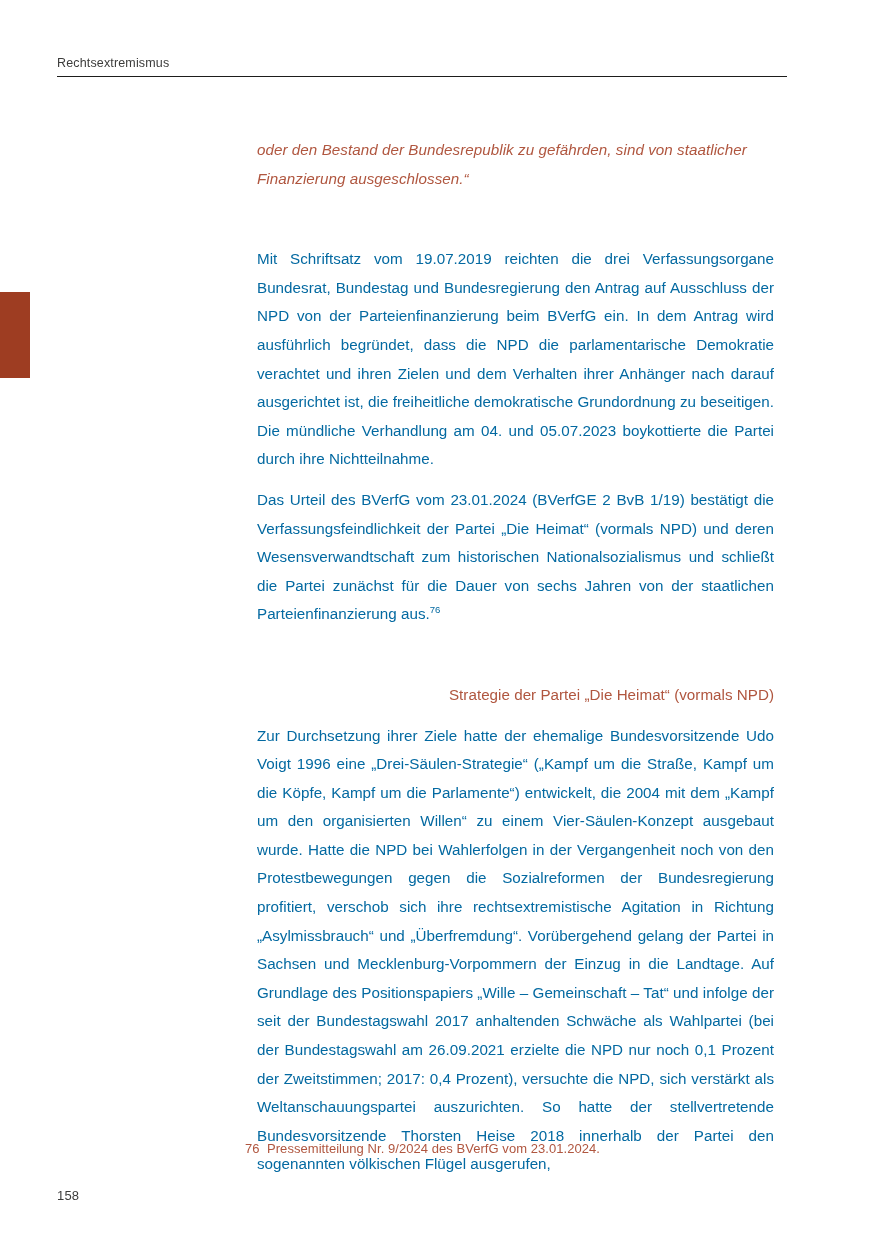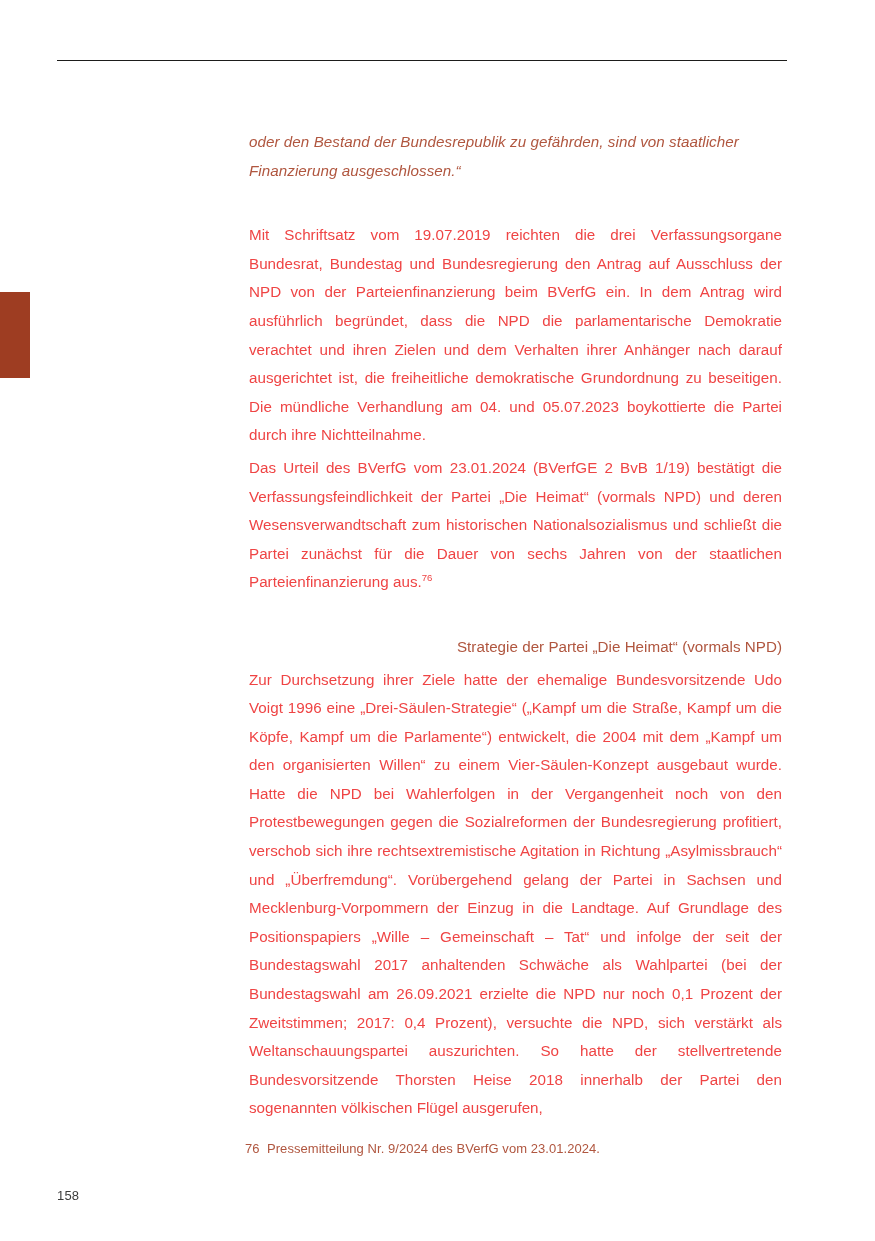--- a/index.html
+++ b/index.html
@@ -51,35 +51,35 @@
   }
 
   
   #column {
     position: absolute;
     left: 245px;
     top: 124px;
     width: 541px;
   }
 
-  .blk { margin: 4px; }
+  .blk { margin: 12px; }
 
   .quote-italic {
     font-style: italic;
     font-size: 15.2px;
     line-height: 28.6px;
     color: #b0563f;
     text-align: left;
     letter-spacing: 0.05px;
   }
 
   .body-par {
     font-size: 15.2px;
     line-height: 28.6px;
-    color: #ef4444;
+    color: #0369a1;
     text-align: justify;
     text-justify: inter-word;
     letter-spacing: 0.02px;
     hyphens: manual;
   }
   .body-par.last-line-left { text-align-last: left; }
 
   .gap-lg { height: 28px; }
   .gap-sm { height: 28px; }
 
@@ -126,20 +126,21 @@
     color: #3c3c3b;
     letter-spacing: 0.2px;
   }
 </style>
 </head>
 <body>
 
 <div id="page">
 
   <div id="running-header">
+    <div class="rh-text">Rechtsextremismus</div>
     <div class="rh-rule"></div>
   </div>
 
   <div id="edge-tab"></div>
 
   <div id="column">
 
     <div class="blk quote-italic">oder den Bestand der Bundesrepublik zu gefährden, sind von staatlicher Finanzierung ausgeschlossen.“</div>
 
     <div class="gap-lg"></div>

